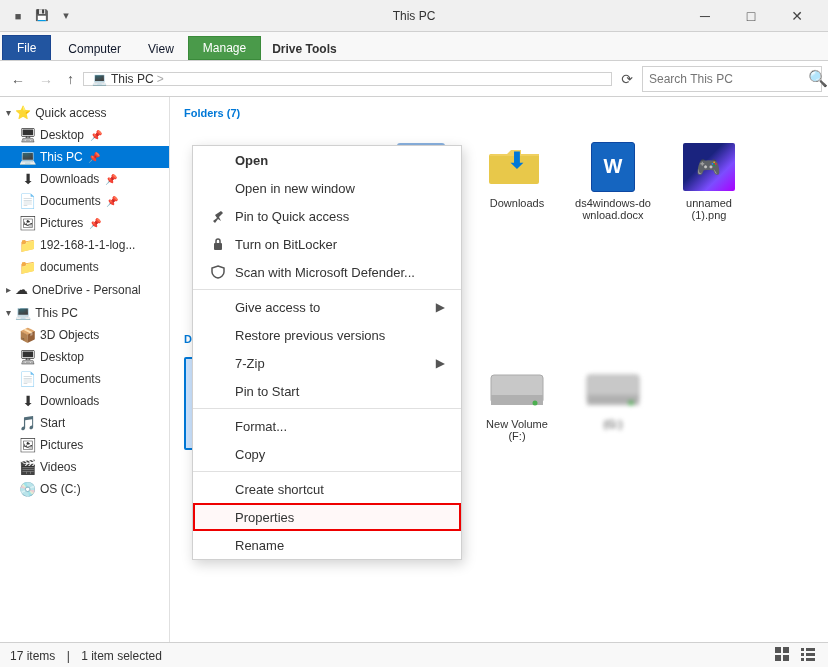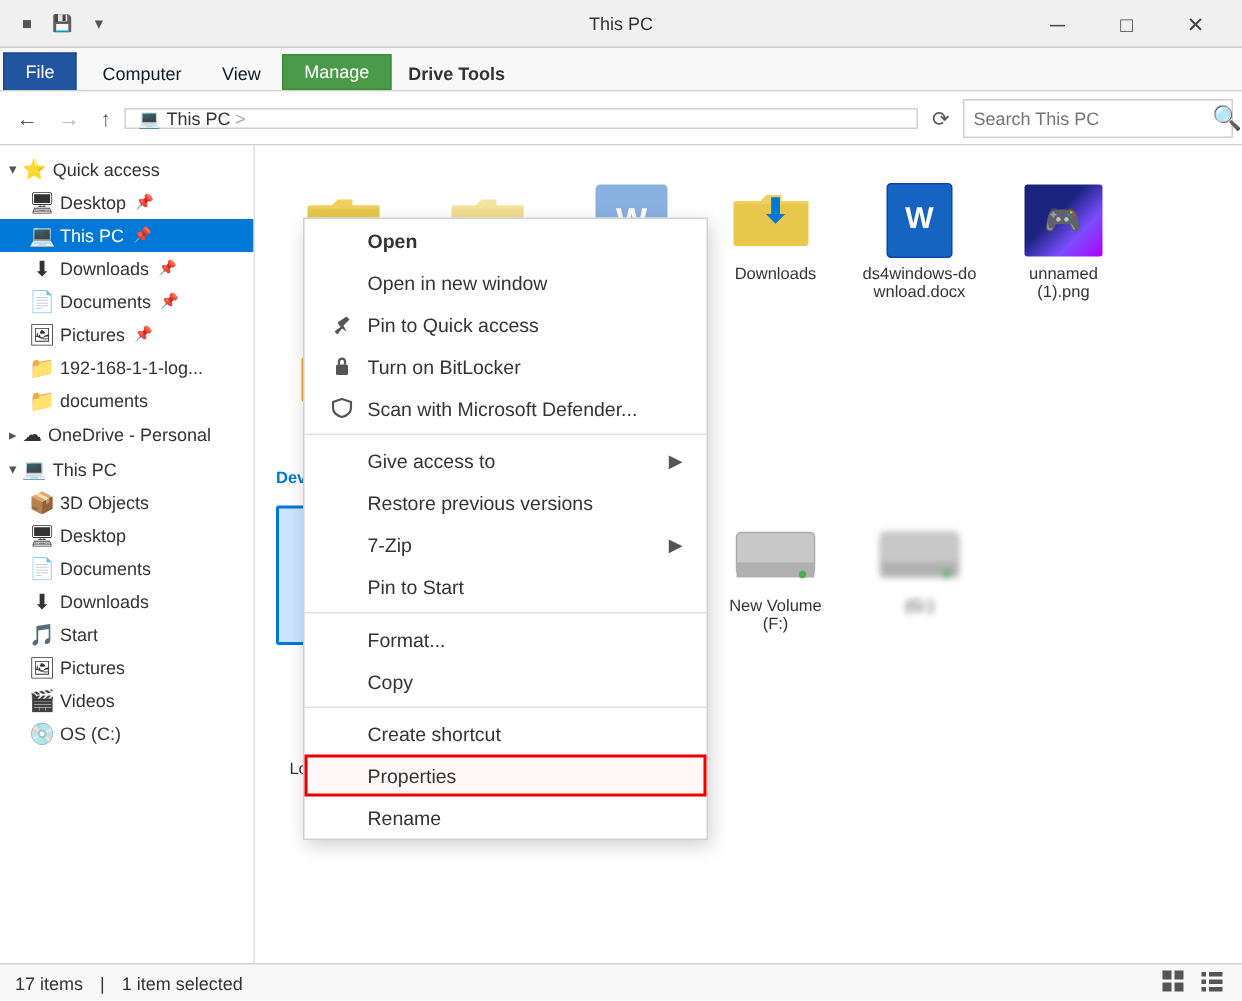--- a/index.html
+++ b/index.html
@@ -260,20 +260,21 @@
       <span class="sidebar-label">Videos</span>
     </div>
     <div class="sidebar-item indent-1">
       <span class="sidebar-icon">💿</span>
       <span class="sidebar-label">OS (C:)</span>
     </div>
   </div>
 
   <div class="content-area" style="position:relative;">
 
+    <span class="section-label">Folders (7)</span>
     <div class="icon-grid" style="margin-bottom:8px;">
 
       <div class="file-item">
         <div class="file-icon">
           <svg width="52" height="44" viewBox="0 0 52 44">
             <rect x="2" y="12" width="48" height="30" rx="2" fill="#e8c84a"></rect>
             <path d="M2 14 Q2 12 8 12 L18 12 L22 8 L32 8 L32 12 L50 12 Q50 12 50 14 L50 14 L2 14 Z" fill="#f0d060"></path>
           </svg>
         </div>
         <span class="file-label">3D Objects</span>
@@ -425,21 +426,21 @@
           <svg width="60" height="50" viewBox="0 0 60 50">
             <rect x="4" y="10" width="52" height="28" rx="3" fill="#c8c8c8" stroke="#aaa" stroke-width="1"></rect>
             <rect x="4" y="30" width="52" height="10" rx="0" fill="#b0b0b0"></rect>
             <circle cx="48" cy="38" r="2.5" fill="#4caf50"></circle>
           </svg>
         </div>
         <span class="file-label">New Volume (I:)</span>
       </div>
     </div>
 
-    <div class="context-menu" style="top:48px;left:32px;">
+    <div class="context-menu" style="top:48px;left:22px;">
       <div class="cm-item bold">
         <span class="cm-item-left"><span class="cm-icon"></span>Open</span>
       </div>
       <div class="cm-item">
         <span class="cm-item-left"><span class="cm-icon"></span>Open in new window</span>
       </div>
       <div class="cm-item">
         <span class="cm-item-left">
           <span class="cm-icon">
             <svg width="14" height="14" viewBox="0 0 14 14">

